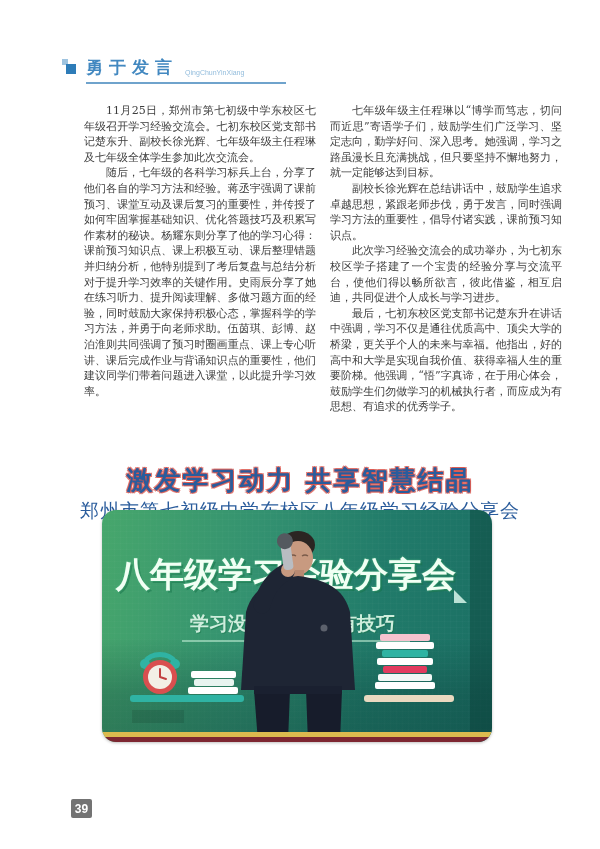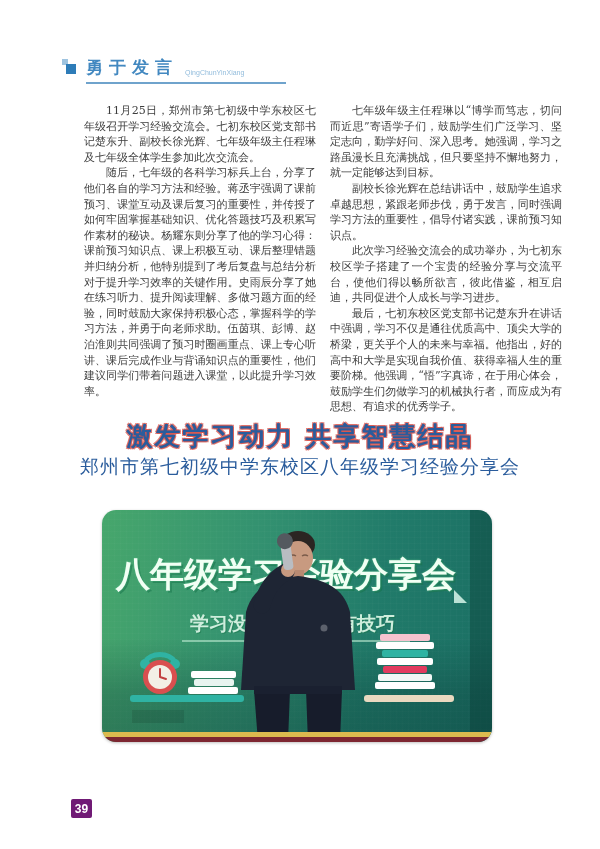--- a/index.html
+++ b/index.html
@@ -18,21 +18,21 @@
 
   
   .columns{position:absolute;top:103px;left:64px;width:478px;display:flex;gap:14px;margin-left:20px;}
   .col{width:232px;font-size:11px;line-height:15.6px;text-align:justify;color:#3d3d3d;}
   .col p{margin:0;text-indent:2em;word-break:break-all;}
 
   
   .headline{position:absolute;top:419px;left:0;width:600px;text-align:center;}
   .headline-1{font-size:26px;font-weight:bold;letter-spacing:2px;color:#2a5c9c;
     text-shadow:-1px -1px 0 rgba(217,83,74,.75),1px -1px 0 rgba(217,83,74,.75),
-                -1px 1px 0 rgba(217,83,74,.75),1px 1px 0 rgba(217,83,74,.75);}
+                -1px 1px 0 rgba(217,83,74,.75),1px 1px 0 rgba(217,83,74,.75);margin-top:44px;}
   .headline-2{font-size:19px;font-weight:normal;letter-spacing:1px;color:#2a5c9c;}
 
   
   .photo{position:absolute;top:510px;left:102px;width:390px;height:232px;border-radius:14px;
     overflow:hidden;box-shadow:0 1px 3px rgba(0,0,0,.25);}
   .photo-bg{position:absolute;inset:0;
     background:linear-gradient(100deg,#47a76c 0%,#339170 38%,#217b6a 68%,#1a6e63 100%);}
   .photo-grid{position:absolute;inset:0;opacity:.5;
     background:repeating-linear-gradient(90deg,rgba(255,255,255,.04) 0 1px,transparent 1px 6px),
                repeating-linear-gradient(0deg,rgba(255,255,255,.04) 0 1px,transparent 1px 6px);}
@@ -49,21 +49,21 @@
     text-shadow:1px 1px 0 rgba(24,115,74,.5);z-index:1;white-space:nowrap;}
   .slogan-left{left:88px;} .slogan-right{left:236px;}
   .slogan-rule{position:absolute;left:80px;top:130px;width:228px;height:2px;
     background:rgba(190,235,210,.6);z-index:1;}
   .photo-art{position:absolute;inset:0;z-index:2;}
   .stage-strip{position:absolute;left:0;bottom:0;width:100%;height:10px;z-index:3;}
   .stage-yellow{height:5px;background:#dcba4e;}
   .stage-maroon{height:5px;background:#7d2631;}
 
   
-  .page-num{position:absolute;top:799px;left:71px;width:21px;height:19px;background:#701a75;
+  .page-num{position:absolute;top:799px;left:71px;width:21px;height:19px;background:#737373;
     border-radius:2px;color:#ffffff;font-family:"Liberation Sans",sans-serif;font-size:12px;
     font-weight:bold;display:flex;align-items:center;justify-content:center;}
 </style>
 </head>
 <body>
 
 <div class="page">
 
   <div class="masthead">
     <div class="logo-mark">

